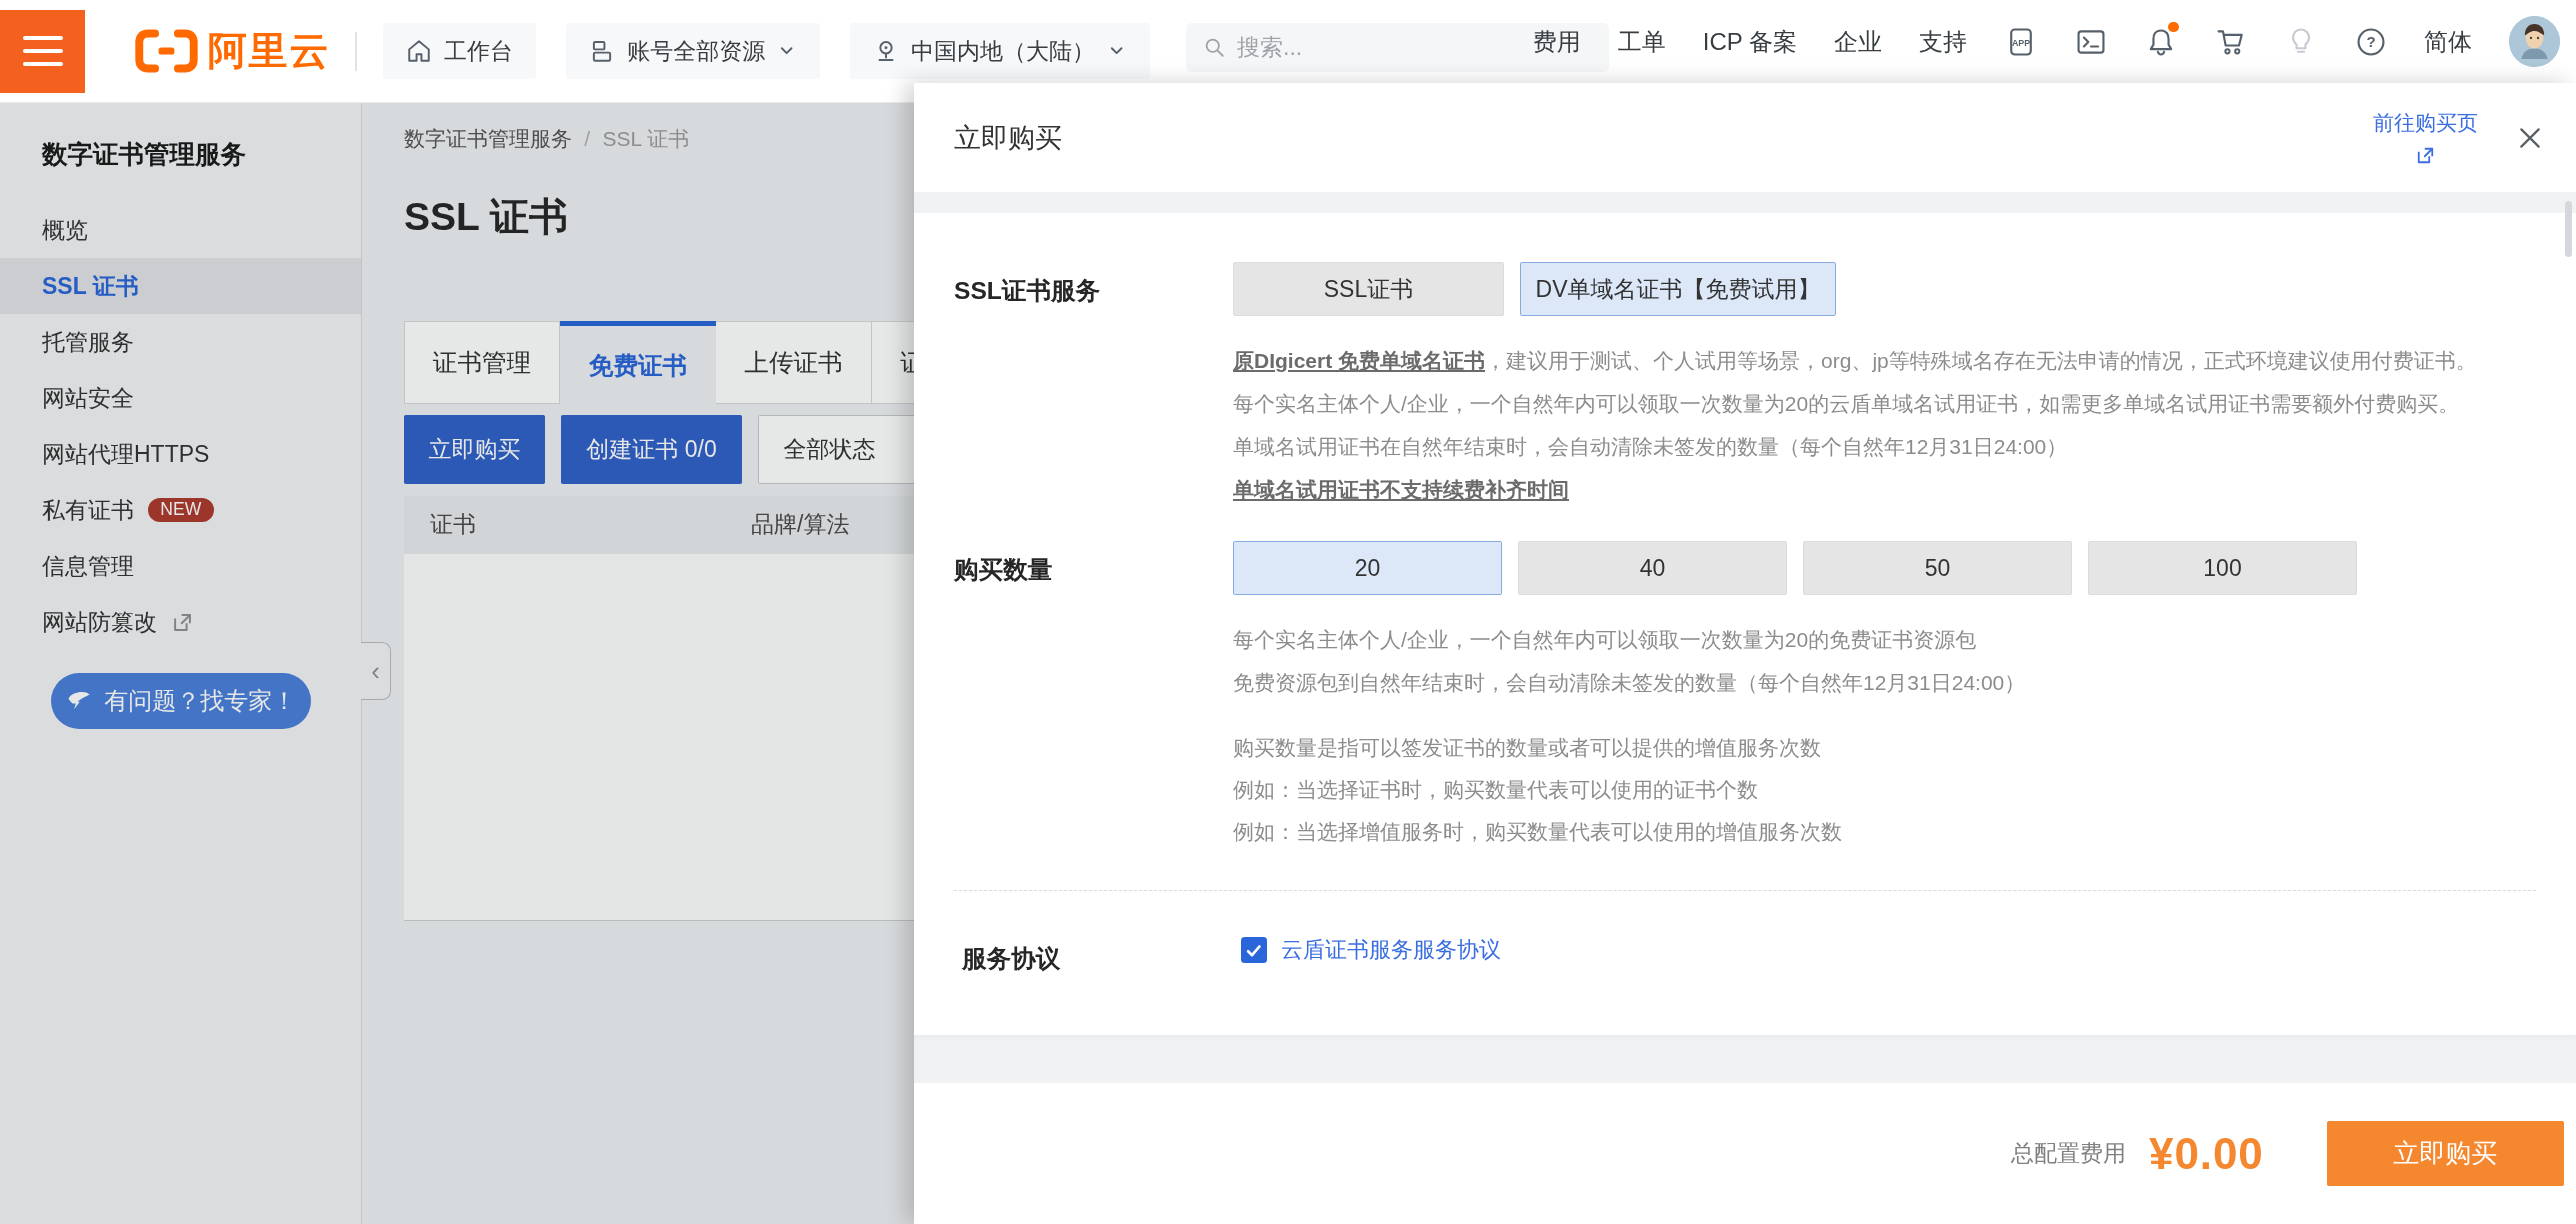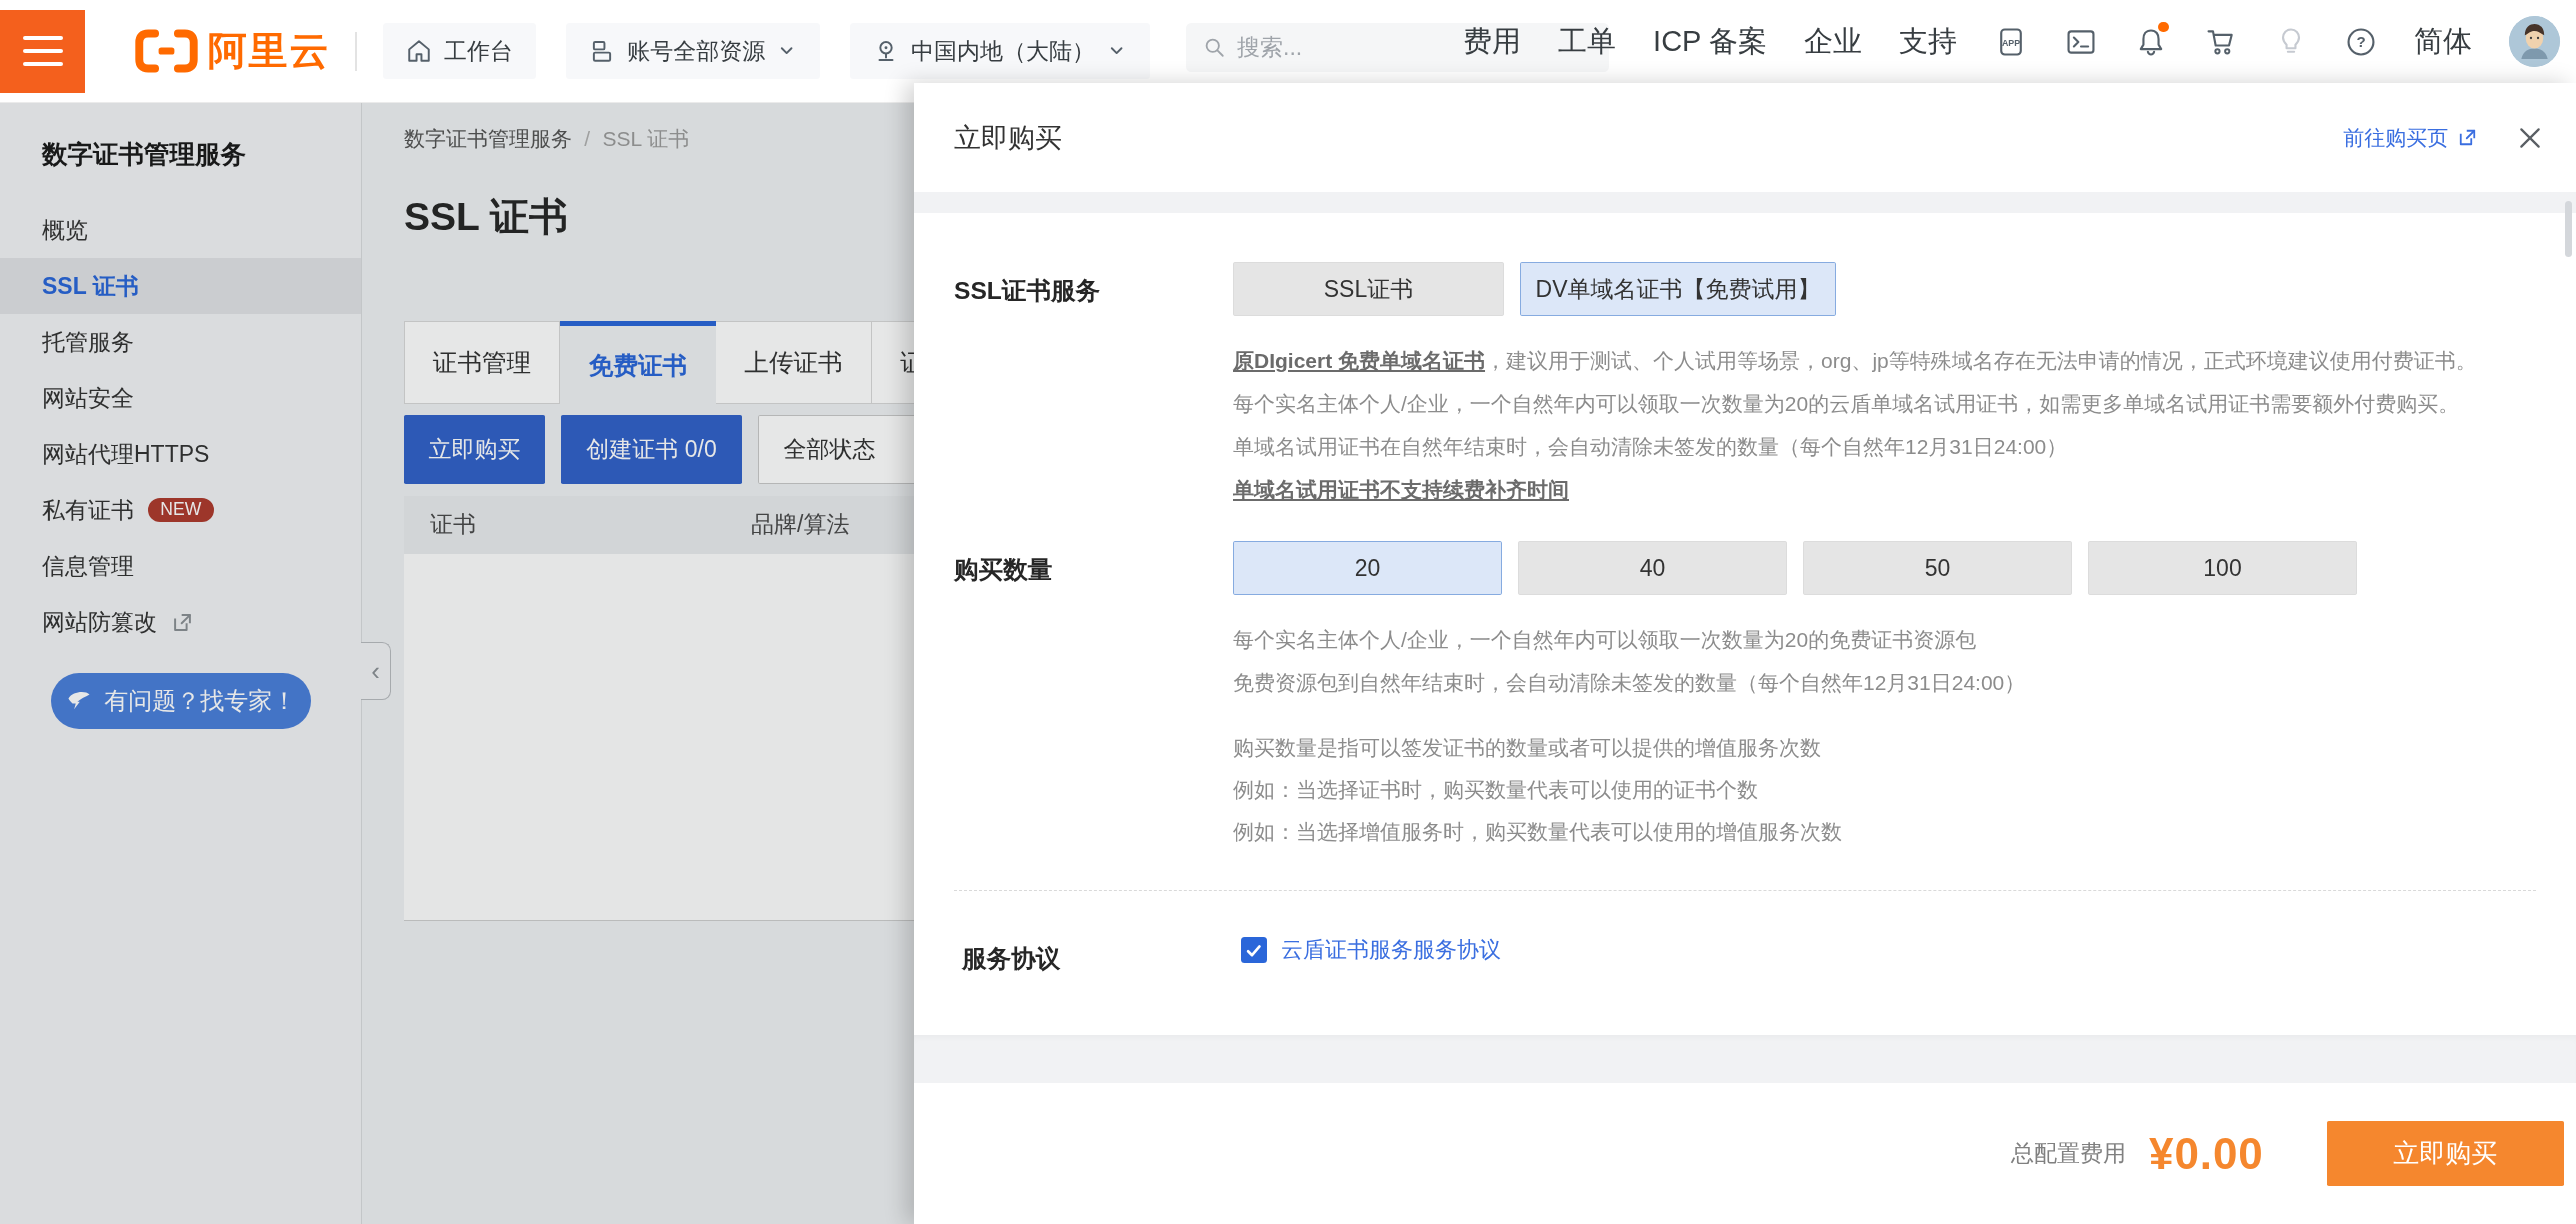--- a/index.html
+++ b/index.html
@@ -33,21 +33,21 @@
     background:#f5f6f7; border-radius:5.3px; display:flex; align-items:center; padding:0 16px; gap:10.5px;
   }
   .search-box input {
     border:none; outline:none; background:transparent; font-size:23px; color:#333;
     width:100%; font-family:inherit;
   }
   .search-box input::placeholder { color:#9fa4aa; }
   .nav-right {
     position:absolute; right:16px; top:0; height:83px; display:flex; align-items:center; gap:37px;
   }
-  .nav-link { font-size:29px; color:#373d41; cursor:pointer; white-space:nowrap; }
+  .nav-link { font-size:24px; color:#373d41; cursor:pointer; white-space:nowrap; }
   .nav-icon { position:relative; width:33px; height:33px; display:flex; align-items:center; justify-content:center; cursor:pointer; }
   .nav-icon .dot { position:absolute; right:-1.8px; top:-3.5px; width:10.5px; height:10.5px; border-radius:50%; background:#ff6a00; }
   .avatar { width:51px; height:51px; border-radius:50%; overflow:hidden; background:#aec7d8; flex:0 0 auto; cursor:pointer; }
   
   .sidebar {
     position:absolute; left:0; top:83px; width:362px; height:1141px;
     background:#f2f3f5; border-right:0.9px solid #d9dbdd; z-index:1;
   }
   .sidebar-title { font-size:25.5px; font-weight:700; color:#1a1a1a; padding:54px 0 0 42px; }
   .side-list { margin-top:30px; }
@@ -112,21 +112,21 @@
   
   .drawer {
     position:absolute; left:914px; top:83px; width:1662px; height:1141px; background:#fff;
     box-shadow:-8.8px 0 21px rgba(0,0,0,0.18); z-index:5; display:flex; flex-direction:column;
   }
   .drawer-header {
     height:109px; flex:0 0 auto; display:flex; align-items:center; padding:0 33px 0 40px; background:#fff;
   }
   .drawer-title { font-size:27px; color:#333; font-weight:500; }
   .drawer-header .spacer { flex:1; }
-  .go-link { display:flex; align-items:center; gap:8.8px; color:#3a6ee0; font-size:21px; cursor:pointer; }
+  .go-link { display:flex; align-items:center; gap:8.8px; color:#3a6ee0; font-size:21px; cursor:pointer;flex-direction:column; }
   .close-btn { margin-left:39px; cursor:pointer; display:flex; align-items:center; }
   .drawer-strip { height:21px; background:#f1f2f4; flex:0 0 auto; }
   .scroll-thumb { position:absolute; right:4.4px; top:118px; width:7px; height:56px; border-radius:3.5px; background:#d4d7db; }
   .drawer-form { background:#fff; padding:49px 40px 60px 40px; flex:0 0 auto; }
   .form-row { display:flex; }
   .row-label { width:279px; flex:0 0 auto; font-size:24.6px; font-weight:600; color:#262626; padding-top:12.3px; }
   .row-control { flex:1; }
   .opt-row { display:flex; gap:16px; }
   .opt {
     height:54px; background:#e5e5e5; border:0.9px solid #dcdcdc; border-radius:1.8px;

